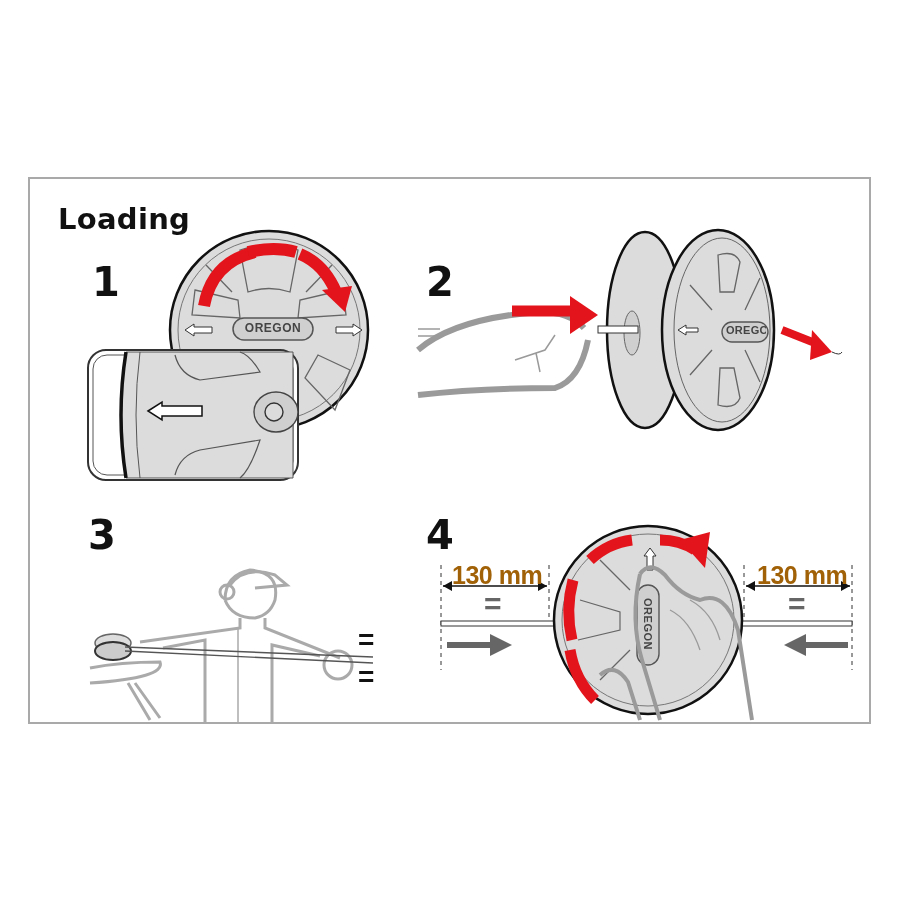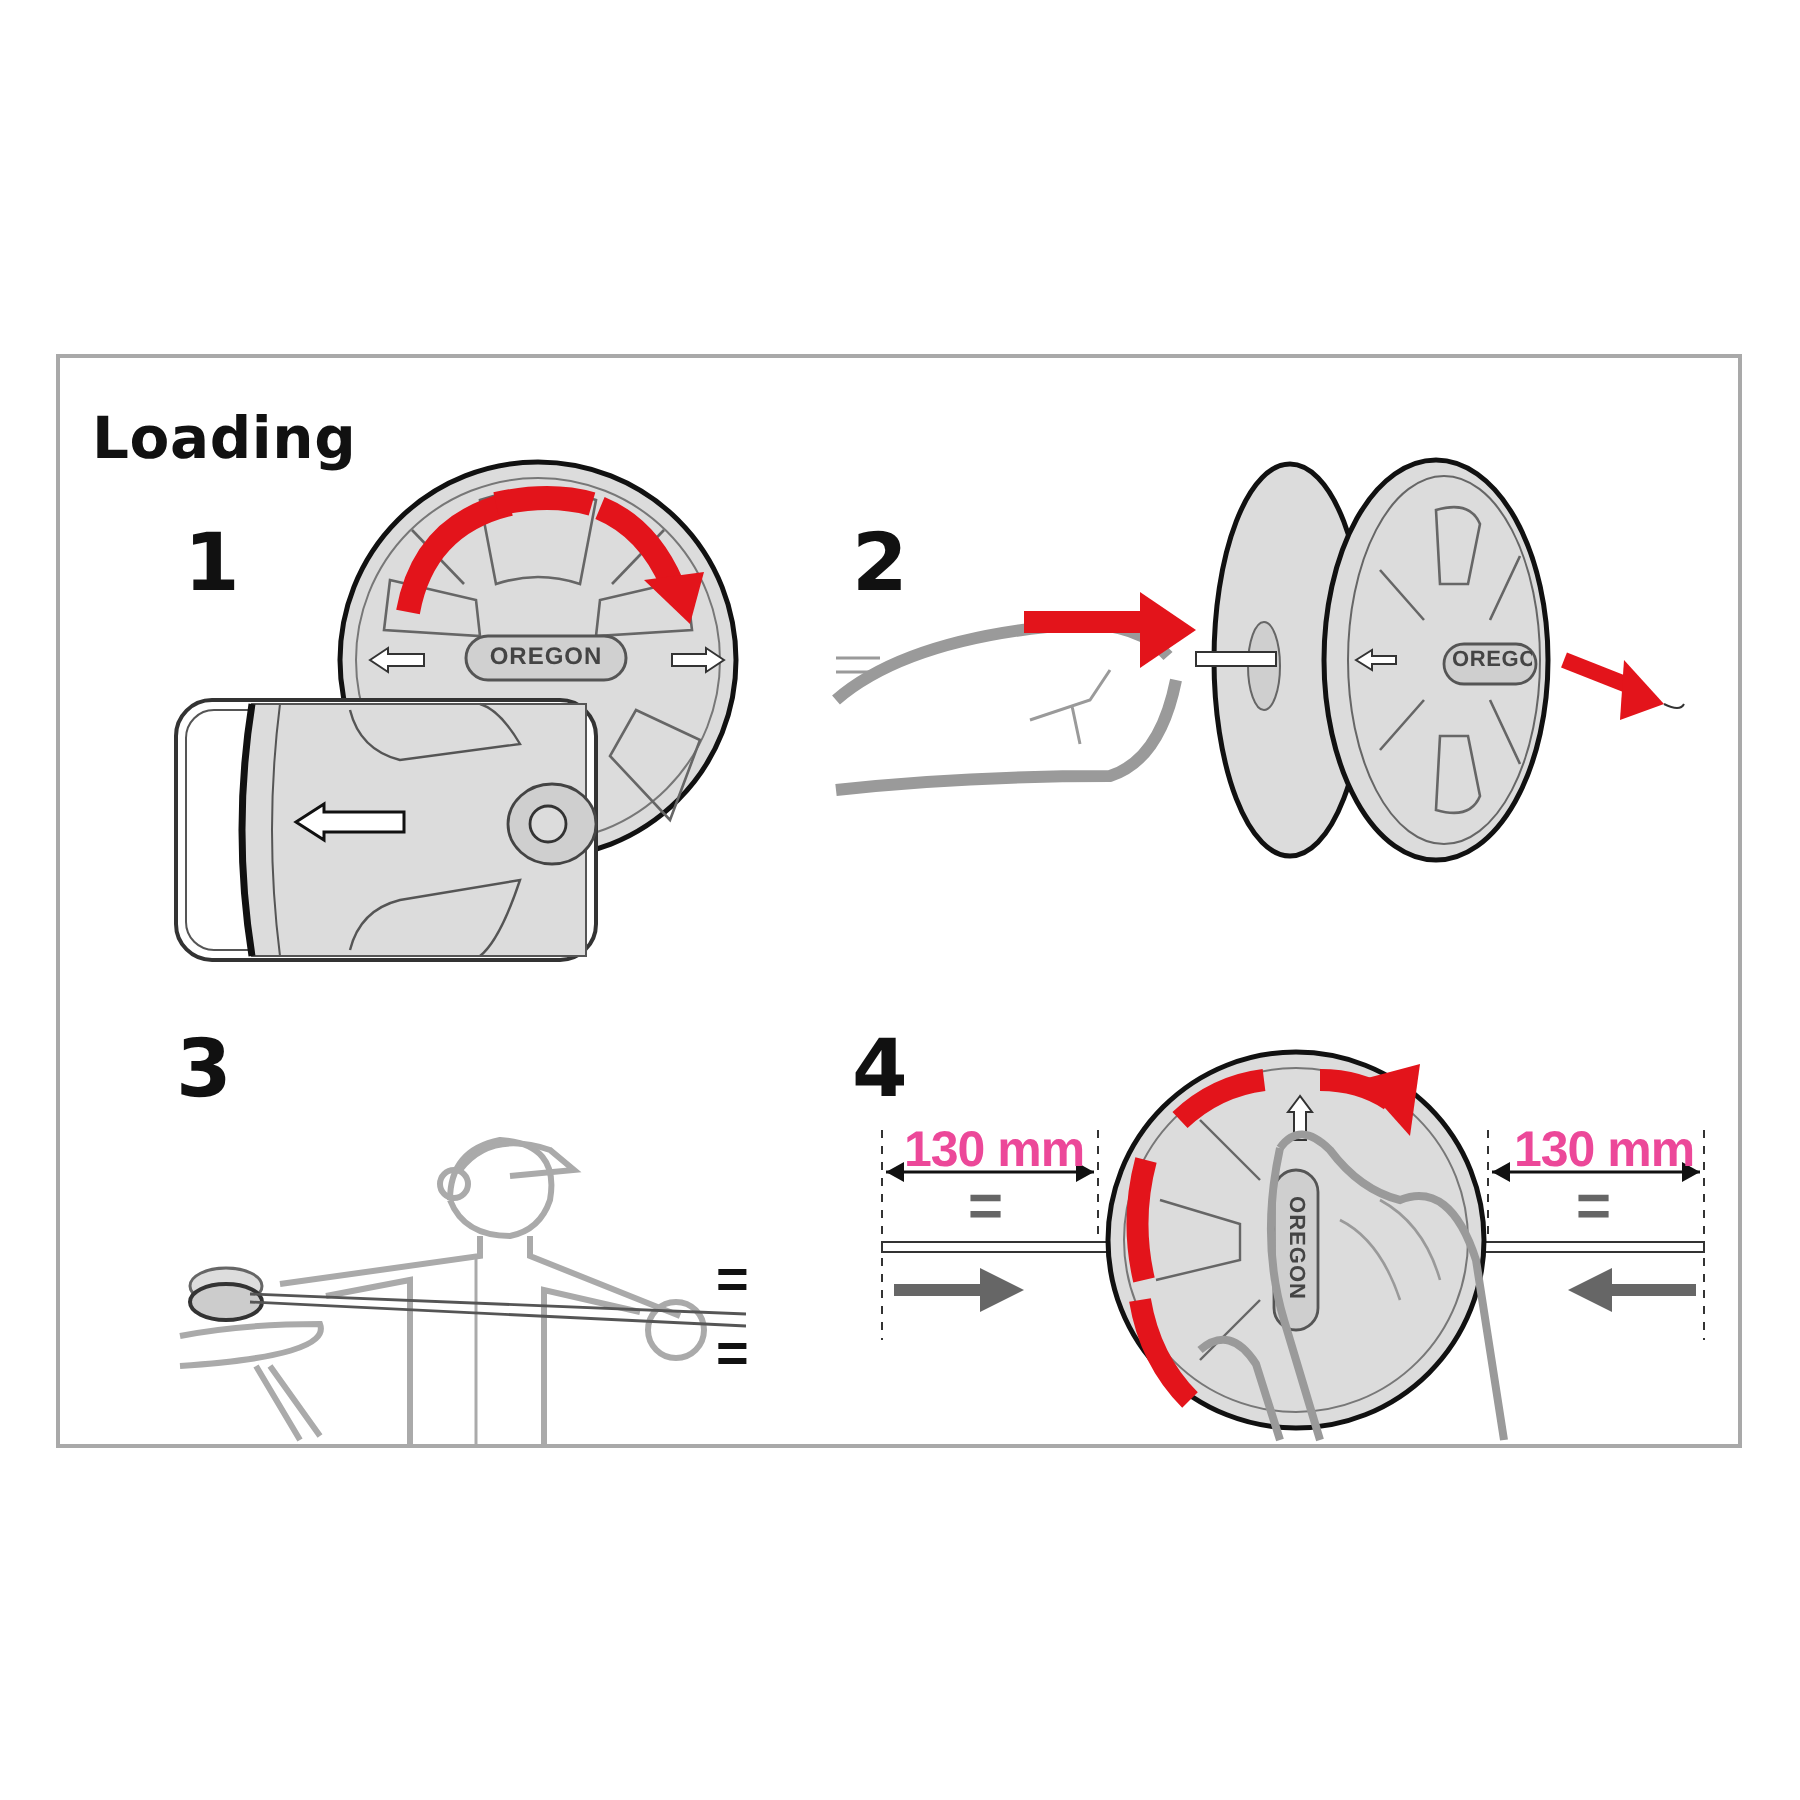--- a/index.html
+++ b/index.html
@@ -1,20 +1,20 @@
 <!DOCTYPE html>
 <html><head>
 <meta charset="utf-8">
 <style>
   html,body{margin:0;padding:0;background:#fff;}
   body{width:900px;height:900px;position:relative;overflow:hidden;font-family:"Liberation Sans",sans-serif;}
   .frame{position:absolute;left:28px;top:177px;width:843px;height:547px;border:2px solid #a9a9a9;box-sizing:border-box;background:#fff;}
-  .title{position:absolute;left:46px;top:202px;font-size:29px;font-weight:bold;color:#111;letter-spacing:0.3px;font-family:"DejaVu Sans",sans-serif;}
+  .title{position:absolute;left:58px;top:202px;font-size:29px;font-weight:bold;color:#111;letter-spacing:0.3px;font-family:"DejaVu Sans",sans-serif;}
   .stepnum{position:absolute;font-size:40px;font-weight:bold;color:#111;font-family:"DejaVu Sans",sans-serif;line-height:1;}
-  .meas{position:absolute;font-size:25px;font-weight:bold;color:#ec4899;font-family:"Liberation Sans",sans-serif;letter-spacing:-0.5px;}
+  .meas{position:absolute;font-size:25px;font-weight:bold;color:#a16207;font-family:"Liberation Sans",sans-serif;letter-spacing:-0.5px;}
   .eqsign{position:absolute;font-size:30px;font-weight:bold;color:#666;line-height:1;}
   .eqblack{position:absolute;font-size:28px;font-weight:bold;color:#111;line-height:1;}
   svg{position:absolute;overflow:visible;}
 </style>
 </head>
 <body>
 
 <div class="frame"></div>
 
 <div class="title">Loading</div>

